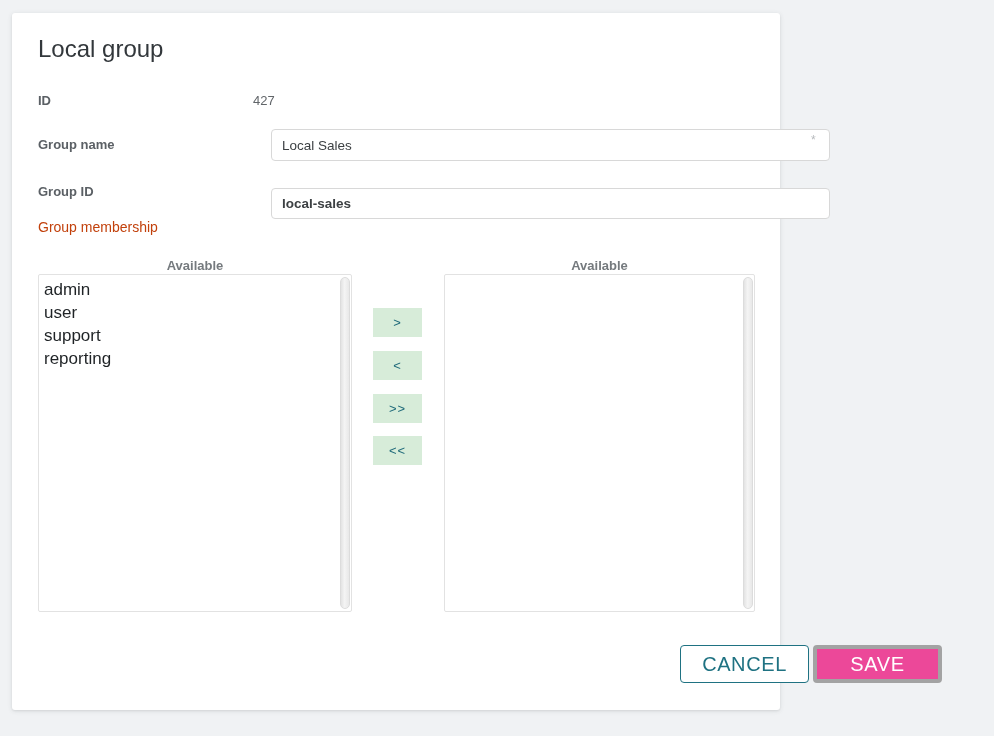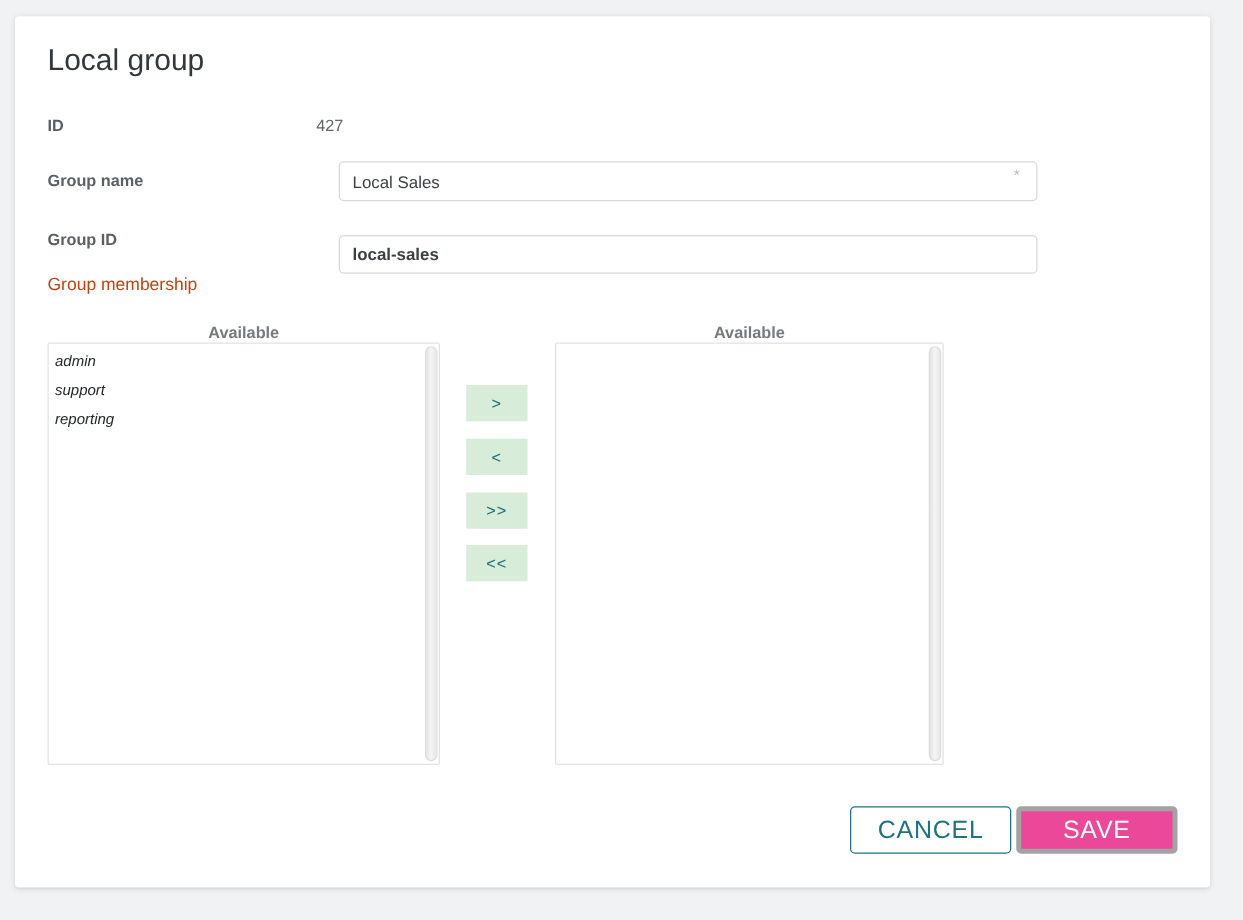--- a/index.html
+++ b/index.html
@@ -6,21 +6,21 @@
   html, body { width: 994px; height: 736px; }
   body {
     font-family: "Liberation Sans", sans-serif;
     background: #f0f2f4;
     position: relative;
     overflow: hidden;
   }
   .card {
     position: absolute;
     left: 12px; top: 13px;
-    width: 956px; height: 697px;
+    width: 768px; height: 697px;
     background: #ffffff;
     border-radius: 3px;
     box-shadow: 0 1px 5px rgba(60,64,67,0.12), 0 1px 2px rgba(60,64,67,0.08);
   }
   .page-title {
     position: absolute; left: 26px; top: 22px;
     font-size: 24px; font-weight: 400; color: #32373b;
   }
   .field-label {
     position: absolute; left: 26px;
@@ -57,23 +57,23 @@
   .list-box {
     position: absolute; top: 261px; height: 338px;
     border: 1px solid #e2e2e2; border-radius: 2px;
     background: #fff;
     padding: 3px 16px 3px 0;
     overflow: hidden;
   }
   .list-box.available { left: 26px; width: 314px; }
   .list-box.selected  { left: 432px; width: 311px; }
   .list-option {
-    font-size: 12px; color: #1f2326;
+    font-size: 17px; color: #1f2326;
     line-height: 23px; padding-left: 5px;
-    white-space: nowrap; cursor: default; font-style: italic;
+    white-space: nowrap; cursor: default;
   }
   .scroll-thumb {
     position: absolute; right: 1px; top: 2px; bottom: 2px; width: 10px;
     border-radius: 6px;
     background: linear-gradient(to right, #e3e3e3, #f4f4f4 45%, #e8e8e8);
     border: 1px solid #dcdcdc;
   }
   .transfer-btn {
     position: absolute; left: 361px; width: 49px; height: 29px;
     background: #d7ecd9; border: none;
@@ -123,20 +123,21 @@
   <input class="text-input" style="top: 175px; height: 31px; font-weight: bold;" type="text" value="local-sales">
 
   <h2 class="section-heading">Group membership</h2>
 
   <div class="col-label available">Available</div>
   <div class="col-label selected">Available</div>
 
   <div class="list-box available">
     <div class="scroll-thumb"></div>
   <div class="list-option">admin</div>
+      <div class="list-option">user</div>
       <div class="list-option">support</div>
       <div class="list-option">reporting</div>
     </div>
 
   <div class="list-box selected">
     <div class="scroll-thumb"></div>
   </div>
 
   <button class="transfer-btn move-right">&gt;</button>
   <button class="transfer-btn move-left">&lt;</button>

